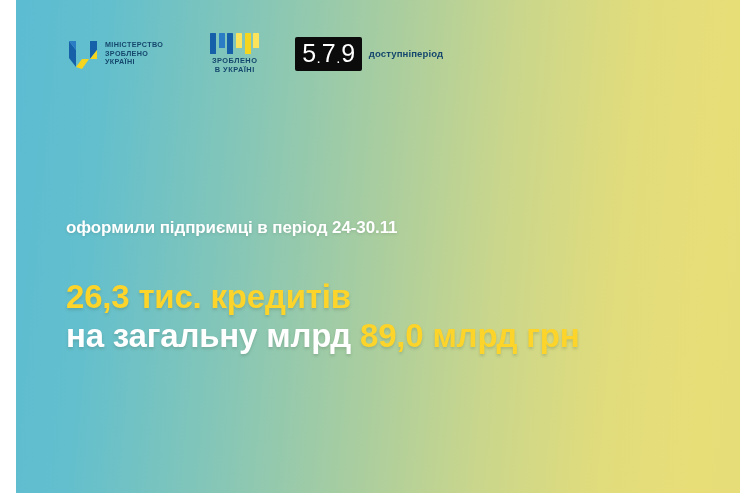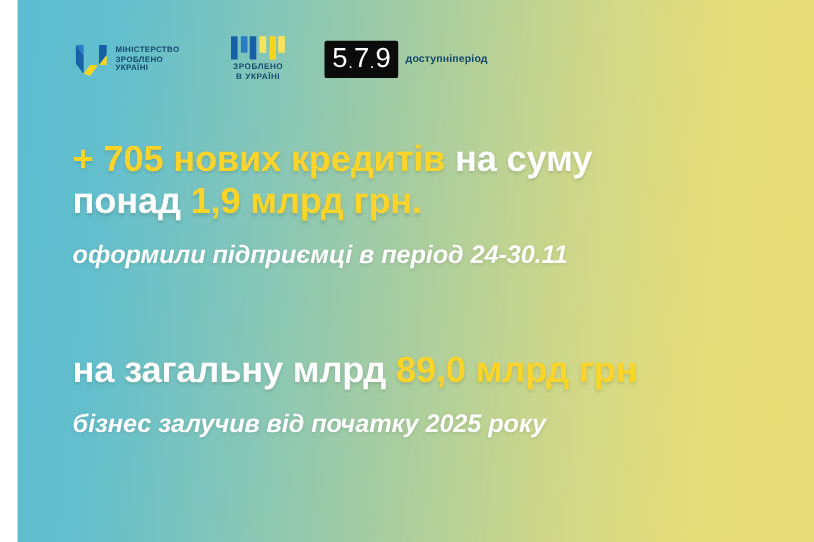--- a/index.html
+++ b/index.html
@@ -164,26 +164,25 @@
     line-height: 1.19;
     letter-spacing: -0.2px;
     margin: 0;
     text-shadow: 0 2px 3px rgba(60,80,60,0.22);
   }
   .headline .y { color: #fcd42a; }
   .headline .w { color: #ffffff; }
 
   .subline {
     margin: 0;
-    font-size: 23px;
+    font-size: 17px;
     font-weight: 600;
     color: #ffffff;
     letter-spacing: -0.1px;
     text-shadow: 0 1px 3px rgba(60,80,60,0.20);
-    font-style: italic;
   }
   .sub-one { position: absolute; left: 50px; top: 218px; }
   .sub-two { position: absolute; left: 50px; top: 372px; }
 
   .nowrap { white-space: nowrap; }
 </style>
 </head>
 <body>
 
 <div class="poster">
@@ -231,29 +230,22 @@
         <span class="d">9</span>
       </span>
       <span class="logo-579-words">
         <span>доступні</span>
         <span>період</span>
       </span>
     </div>
 
   </div>
 
-  <div class="block block-one">
-    <p class="headline">
-      <span class="y nowrap">+ 705 нових кредитів</span><span class="w"> на суму</span><br>
-      <span class="w">понад </span><span class="y nowrap">1,9 млрд грн.</span>
-    </p>
-  </div>
   <p class="subline sub-one">оформили підприємці в період 24-30.11</p>
 
   <div class="block block-two">
     <p class="headline">
-      <br>
+      <span class="y nowrap">26,3 тис. кредитів</span><br>
       <span class="w">на загальну млрд </span><span class="y nowrap">89,0 млрд грн</span>
     </p>
   </div>
-  <p class="subline sub-two">бізнес залучив від початку 2025 року</p>
 
 </div>
 
 </body></html>

